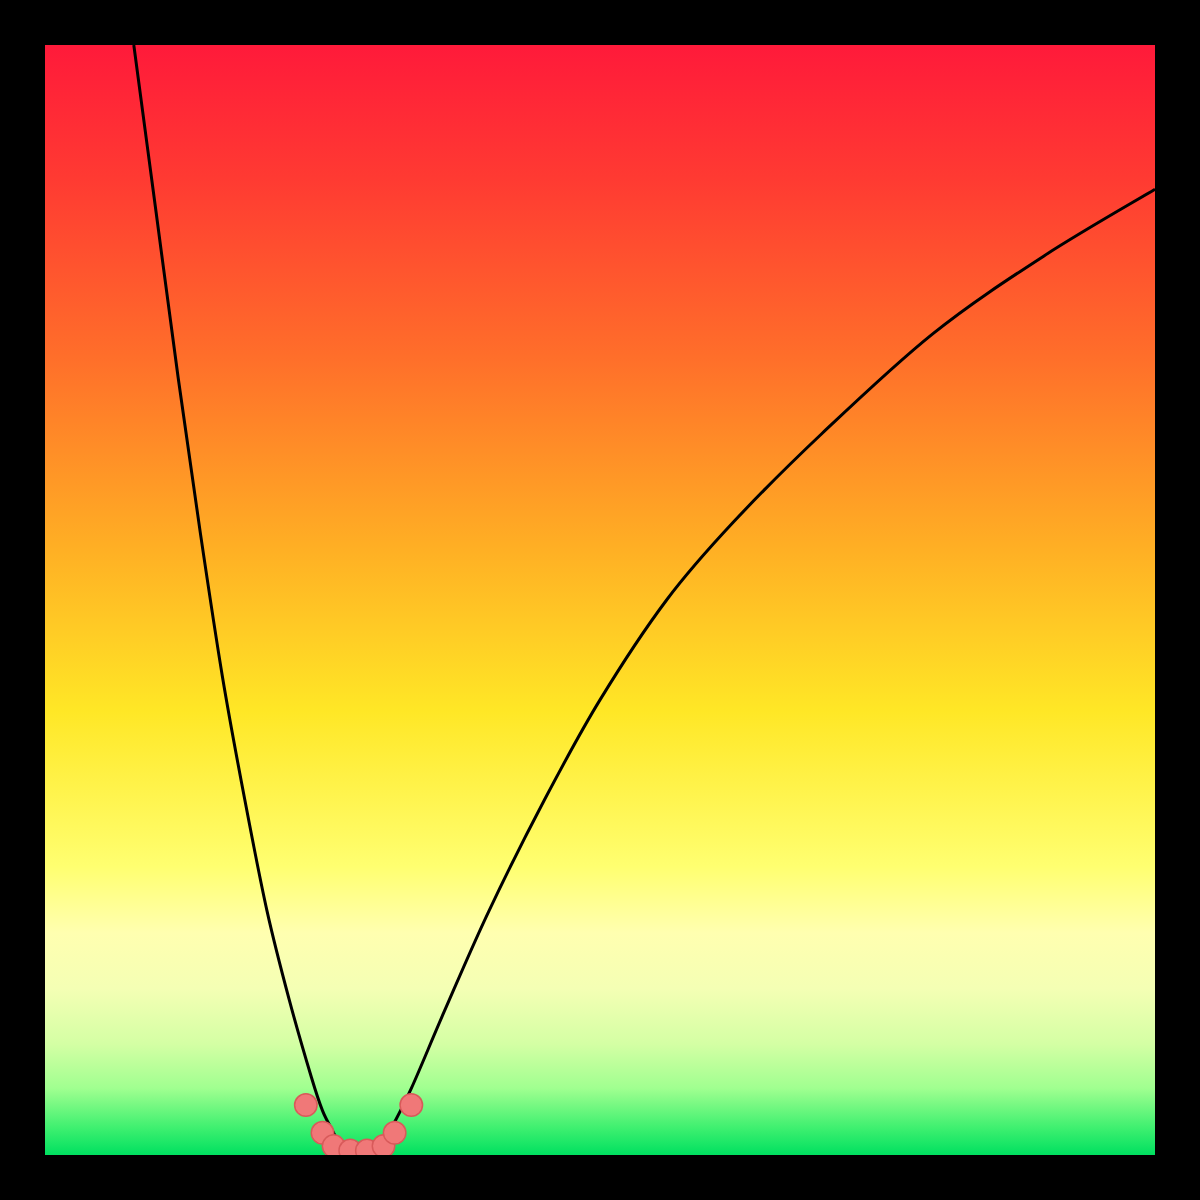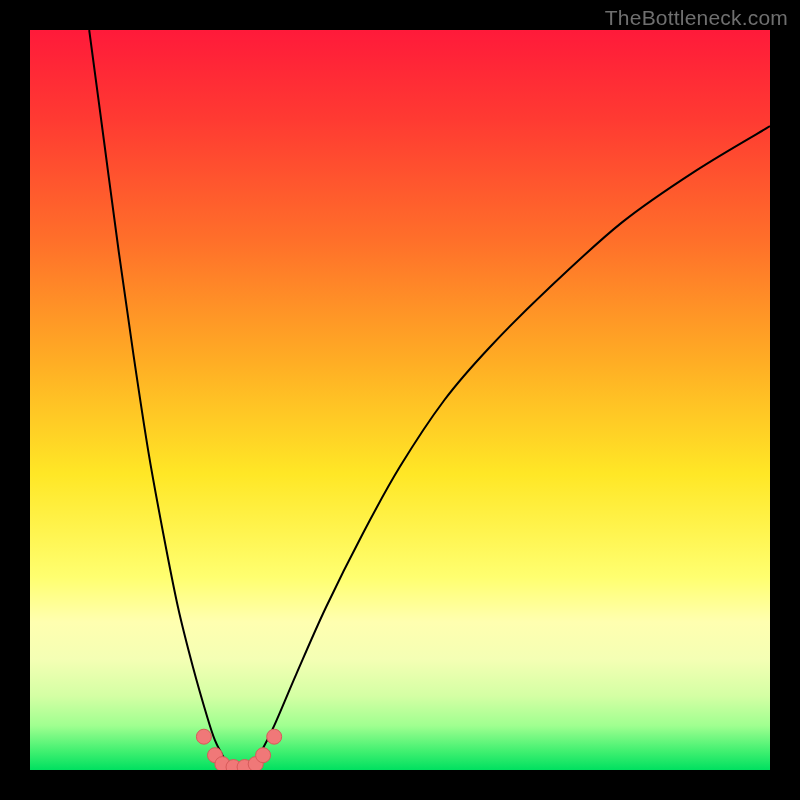--- a/index.html
+++ b/index.html
@@ -84,14 +84,13 @@
           <circle cx="203.50000000000003" cy="737.04" r="7.5" fill="#f07878" stroke="#d85a5a" stroke-width="1"></circle>
           <circle cx="214.6" cy="737.04" r="7.5" fill="#f07878" stroke="#d85a5a" stroke-width="1"></circle>
           <circle cx="225.7" cy="734.08" r="7.5" fill="#f07878" stroke="#d85a5a" stroke-width="1"></circle>
           <circle cx="233.1" cy="725.2" r="7.5" fill="#f07878" stroke="#d85a5a" stroke-width="1"></circle>
           <circle cx="244.20000000000002" cy="706.7" r="7.5" fill="#f07878" stroke="#d85a5a" stroke-width="1"></circle>
         </g>
     </svg>
 
   </div>
 
-  <div class="watermark">TheBottleneck.com</div>
 </div>
 
 </body></html>

